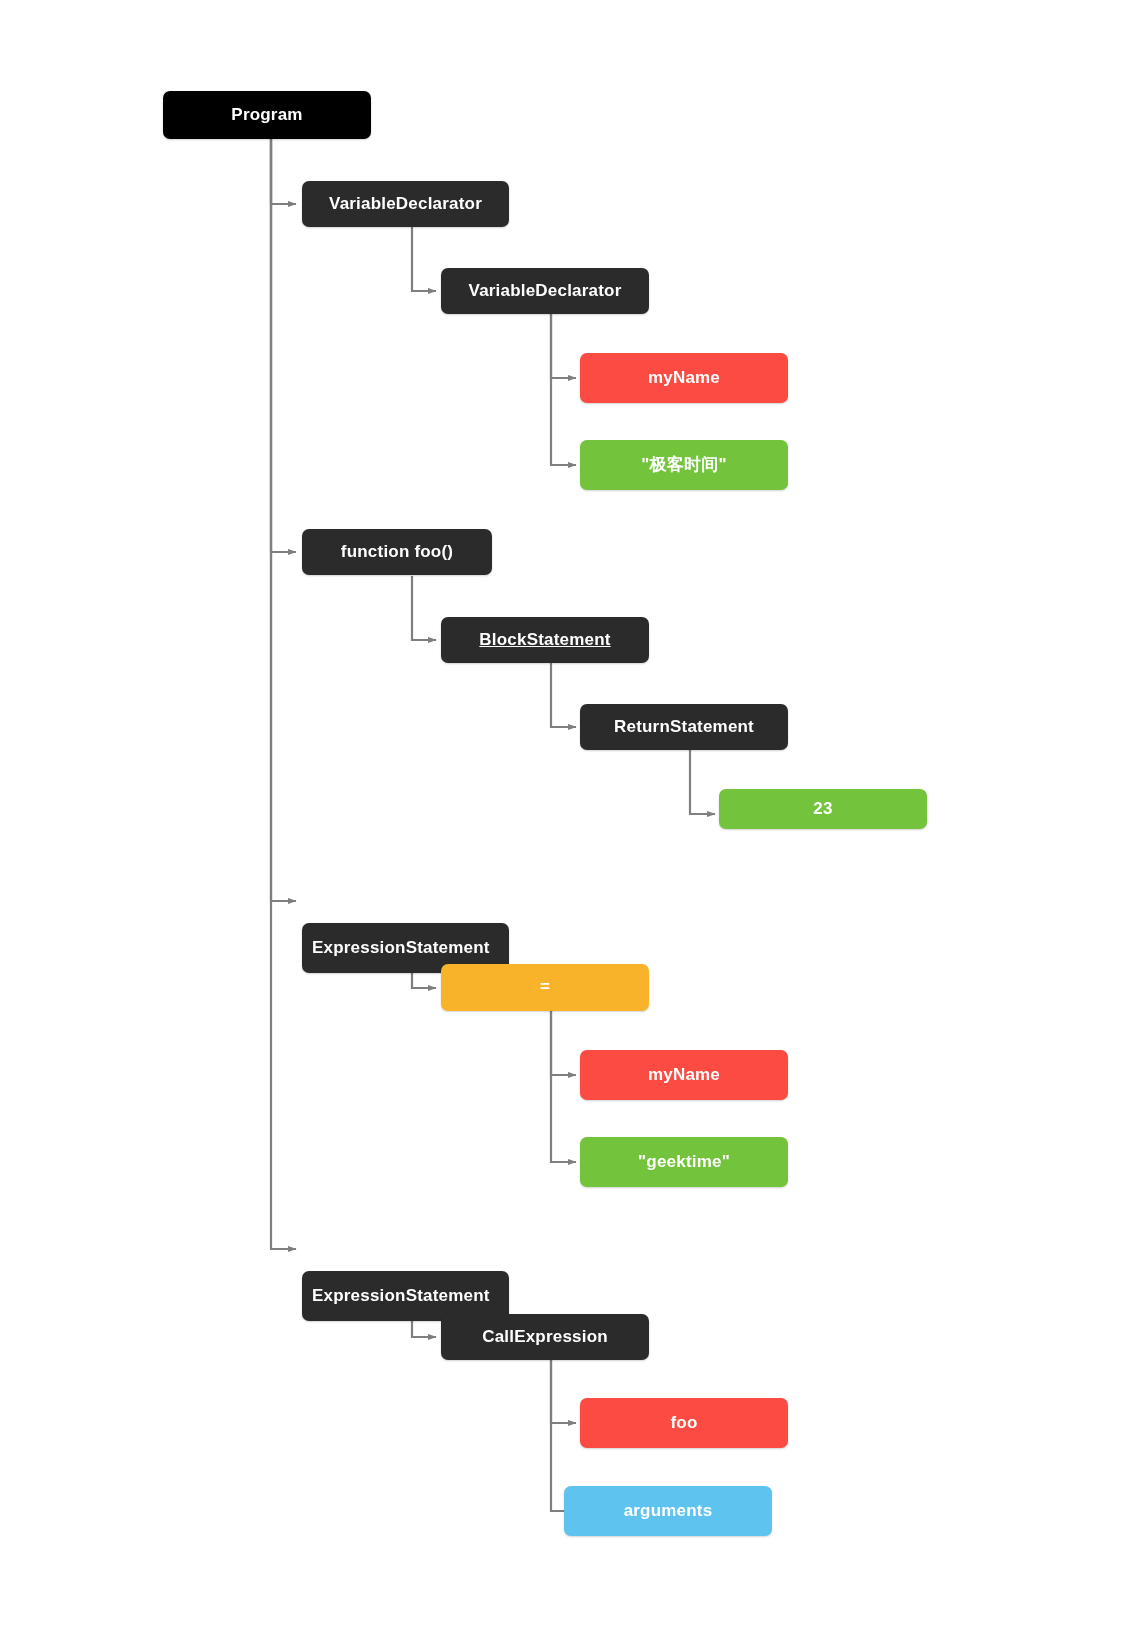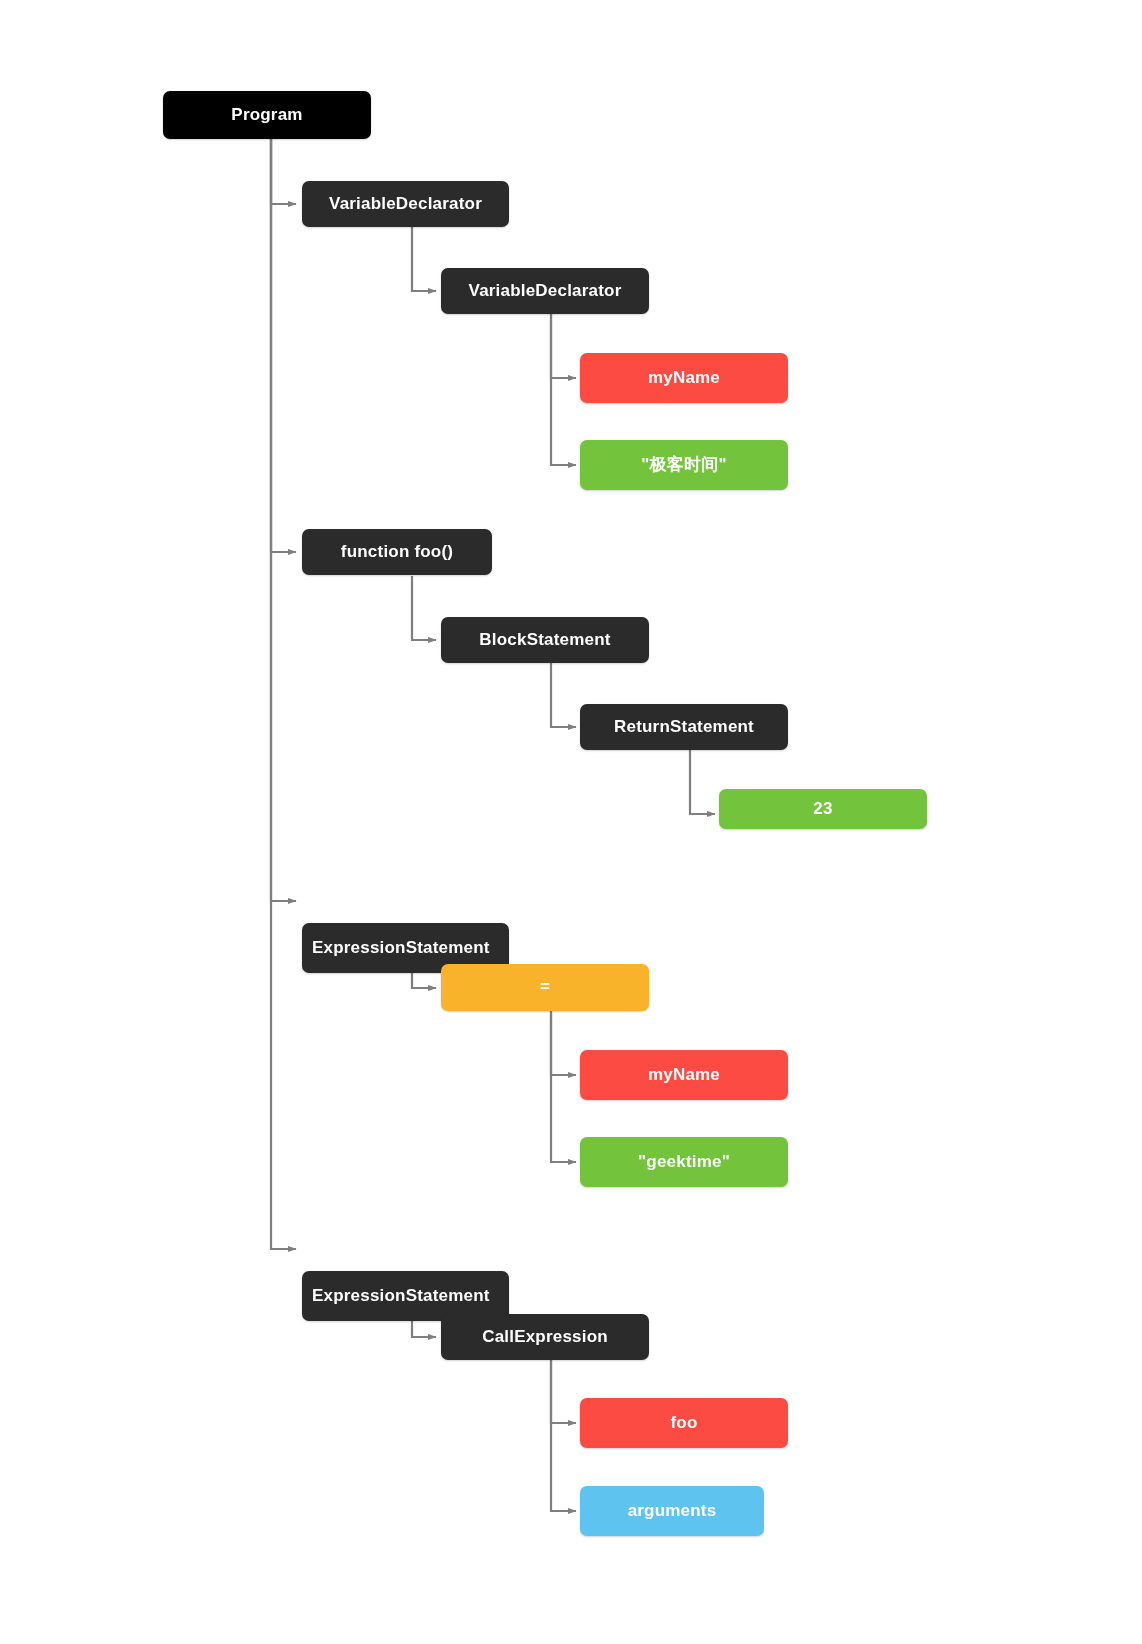--- a/index.html
+++ b/index.html
@@ -106,35 +106,35 @@
   <div class="node n-dark" style="left:302px;  top:181px;  width:207px; height:46px;">VariableDeclarator</div>
 
   <div class="node n-dark" style="left:441px;  top:268px;  width:208px; height:46px;">VariableDeclarator</div>
 
   <div class="node n-identifier" style="left:580px; top:353px; width:208px; height:50px;">myName</div>
 
   <div class="node n-literal" style="left:580px; top:440px; width:208px; height:50px;">"极客时间"</div>
 
   <div class="node n-dark" style="left:302px;  top:529px;  width:190px; height:46px;">function foo()</div>
 
-  <div class="node n-dark" style="left:441px;  top:617px;  width:208px; height:46px;">BlockStatement</div>
+  <div class="node n-dark" style="left:441px;  top:617px;  width:208px; height:46px;text-decoration:underline;">BlockStatement</div>
 
   <div class="node n-dark" style="left:580px;  top:704px;  width:208px; height:46px;">ReturnStatement</div>
 
   <div class="node n-literal" style="left:719px; top:789px; width:208px; height:40px;text-align:right;">23</div>
 
   <div class="node n-dark wrap" style="left:302px; top:877px; width:207px; height:50px;">ExpressionStatement</div>
 
   <div class="node n-operator" style="left:441px; top:964px; width:208px; height:47px;">=</div>
 
   <div class="node n-identifier" style="left:580px; top:1050px; width:208px; height:50px;">myName</div>
 
   <div class="node n-literal" style="left:580px; top:1137px; width:208px; height:50px;">"geektime"</div>
 
   <div class="node n-dark wrap" style="left:302px; top:1225px; width:207px; height:50px;">ExpressionStatement</div>
 
   <div class="node n-dark" style="left:441px;  top:1314px; width:208px; height:46px;">CallExpression</div>
 
   <div class="node n-identifier" style="left:580px; top:1398px; width:208px; height:50px;">foo</div>
 
-  <div class="node n-arguments" style="left:580px; top:1486px; width:184px; height:50px;">arguments</div>
+  <div class="node n-arguments" style="left:564px; top:1486px; width:208px; height:50px;">arguments</div>
 
 </div>
 
 </body></html>

